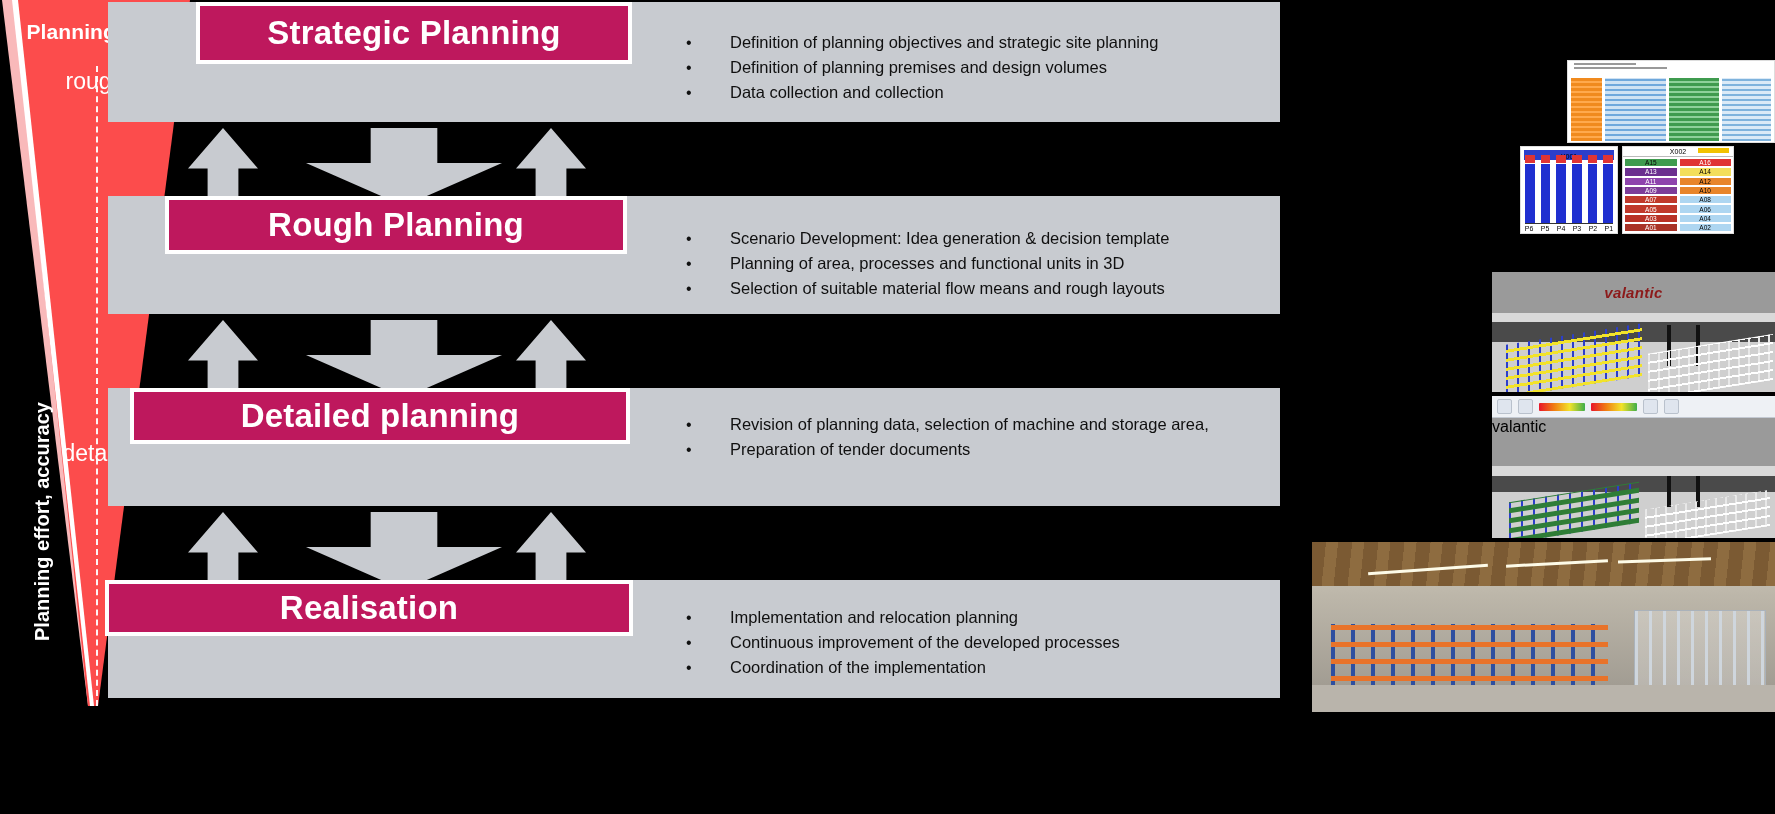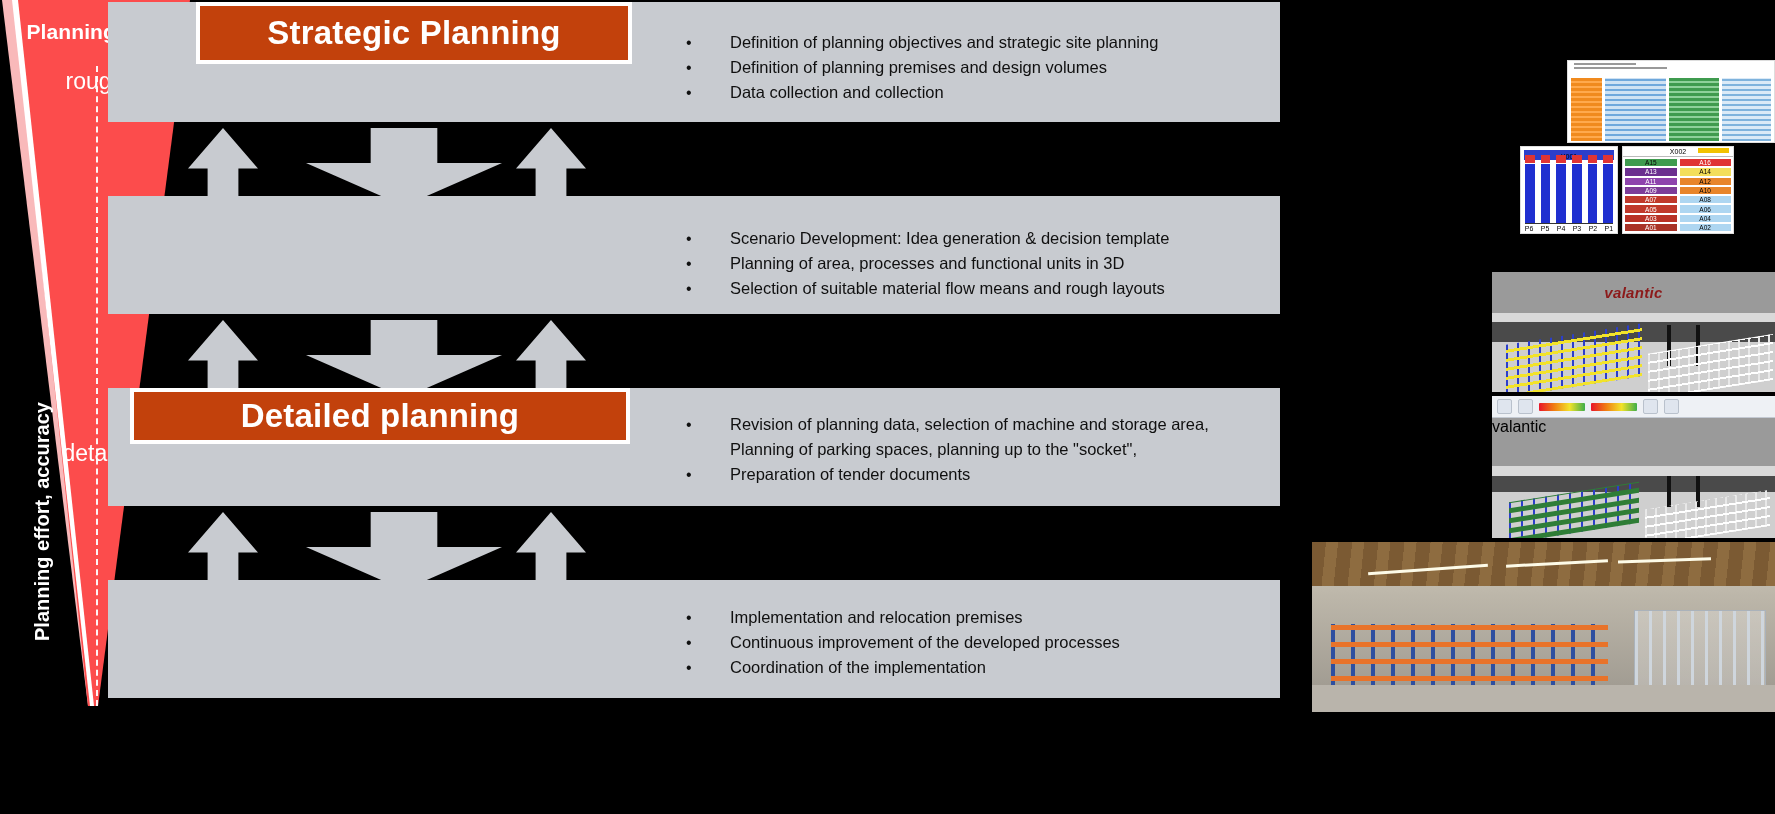--- a/index.html
+++ b/index.html
@@ -25,21 +25,21 @@
   .lbl-rough{position:absolute;left:20px;top:68px;width:150px;text-align:center;
     color:#fff;font-size:23px;}
   .lbl-detail{position:absolute;left:30px;top:440px;width:120px;text-align:center;
     color:#fff;font-size:23px;}
   .lbl-vert{position:absolute;left:-118px;top:510px;width:320px;
     transform:rotate(-90deg);transform-origin:center center;
     color:#fff;font-size:20px;font-weight:bold;text-align:center;white-space:nowrap;}
 
   
   .panel{position:absolute;background:#C8CBD0;}
-  .hdr{position:absolute;background:#c2410c;color:#fff;font-weight:bold;
+  .hdr{position:absolute;background:#be185d;color:#fff;font-weight:bold;
     display:flex;align-items:center;justify-content:center;
     border:4px solid #FFFFFF;box-sizing:border-box;font-size:33px;letter-spacing:.2px;}
 
   
   .bullets{position:absolute;color:#101010;font-size:16.5px;line-height:25px;}
   .brow{display:flex;align-items:flex-start;}
   .bdot{width:44px;flex:0 0 44px;text-align:left;padding-left:6px;font-size:16px;line-height:25px;}
   .btxt{flex:1;}
   .bnodot .bdot{visibility:hidden;}
 
@@ -167,20 +167,21 @@
       </div>
   </div>
 
   <div class="band" style="left:160px;top:128px;width:480px;">
     <div class="arr-up" style="left:28px;top:0;"></div>
     <div class="arr-dn" style="left:146px;top:0;"></div>
     <div class="arr-up" style="left:356px;top:0;"></div>
   </div>
 
   <div class="panel" style="left:108px;top:196px;width:1172px;height:118px;"></div>
+  <div class="hdr" style="left:165px;top:196px;width:462px;height:58px;">Rough Planning</div>
   <div class="bullets" style="left:680px;top:226px;width:600px;">
     <div class="brow">
         <span class="bdot">•</span>
         <span class="btxt">Scenario Development: Idea generation &amp; decision template</span>
       </div>
     <div class="brow">
         <span class="bdot">•</span>
         <span class="btxt">Planning of area, processes and functional units in 3D</span>
       </div>
     <div class="brow">
@@ -195,41 +196,38 @@
     <div class="arr-up" style="left:356px;top:0;"></div>
   </div>
 
   <div class="panel" style="left:108px;top:388px;width:1172px;height:118px;"></div>
   <div class="hdr" style="left:130px;top:388px;width:500px;height:56px;">Detailed planning</div>
   <div class="bullets" style="left:680px;top:412px;width:600px;">
     <div class="brow">
         <span class="bdot">•</span>
         <span class="btxt">Revision of planning data, selection of machine and storage area,</span>
       </div>
-    <div class="brow bnodot">
-        <span class="bdot">•</span>
-        <span class="btxt">Planning of parking spaces, planning up to the "socket",</span>
-      </div>
     <div class="brow">
         <span class="bdot">•</span>
         <span class="btxt">Preparation of tender documents</span>
       </div>
   </div>
 
   <div class="band" style="left:160px;top:512px;width:480px;">
     <div class="arr-up" style="left:28px;top:0;"></div>
     <div class="arr-dn" style="left:146px;top:0;"></div>
     <div class="arr-up" style="left:356px;top:0;"></div>
   </div>
 
   <div class="panel" style="left:108px;top:580px;width:1172px;height:118px;"></div>
+  <div class="hdr" style="left:105px;top:580px;width:528px;height:56px;">Realisation</div>
   <div class="bullets" style="left:680px;top:605px;width:600px;">
     <div class="brow">
         <span class="bdot">•</span>
-        <span class="btxt">Implementation and relocation premises</span>
+        <span class="btxt">Implementation and relocation planning</span>
       </div>
     <div class="brow">
         <span class="bdot">•</span>
         <span class="btxt">Continuous improvement of the developed processes</span>
       </div>
     <div class="brow">
         <span class="bdot">•</span>
         <span class="btxt">Coordination of the implementation</span>
       </div>
   </div>

